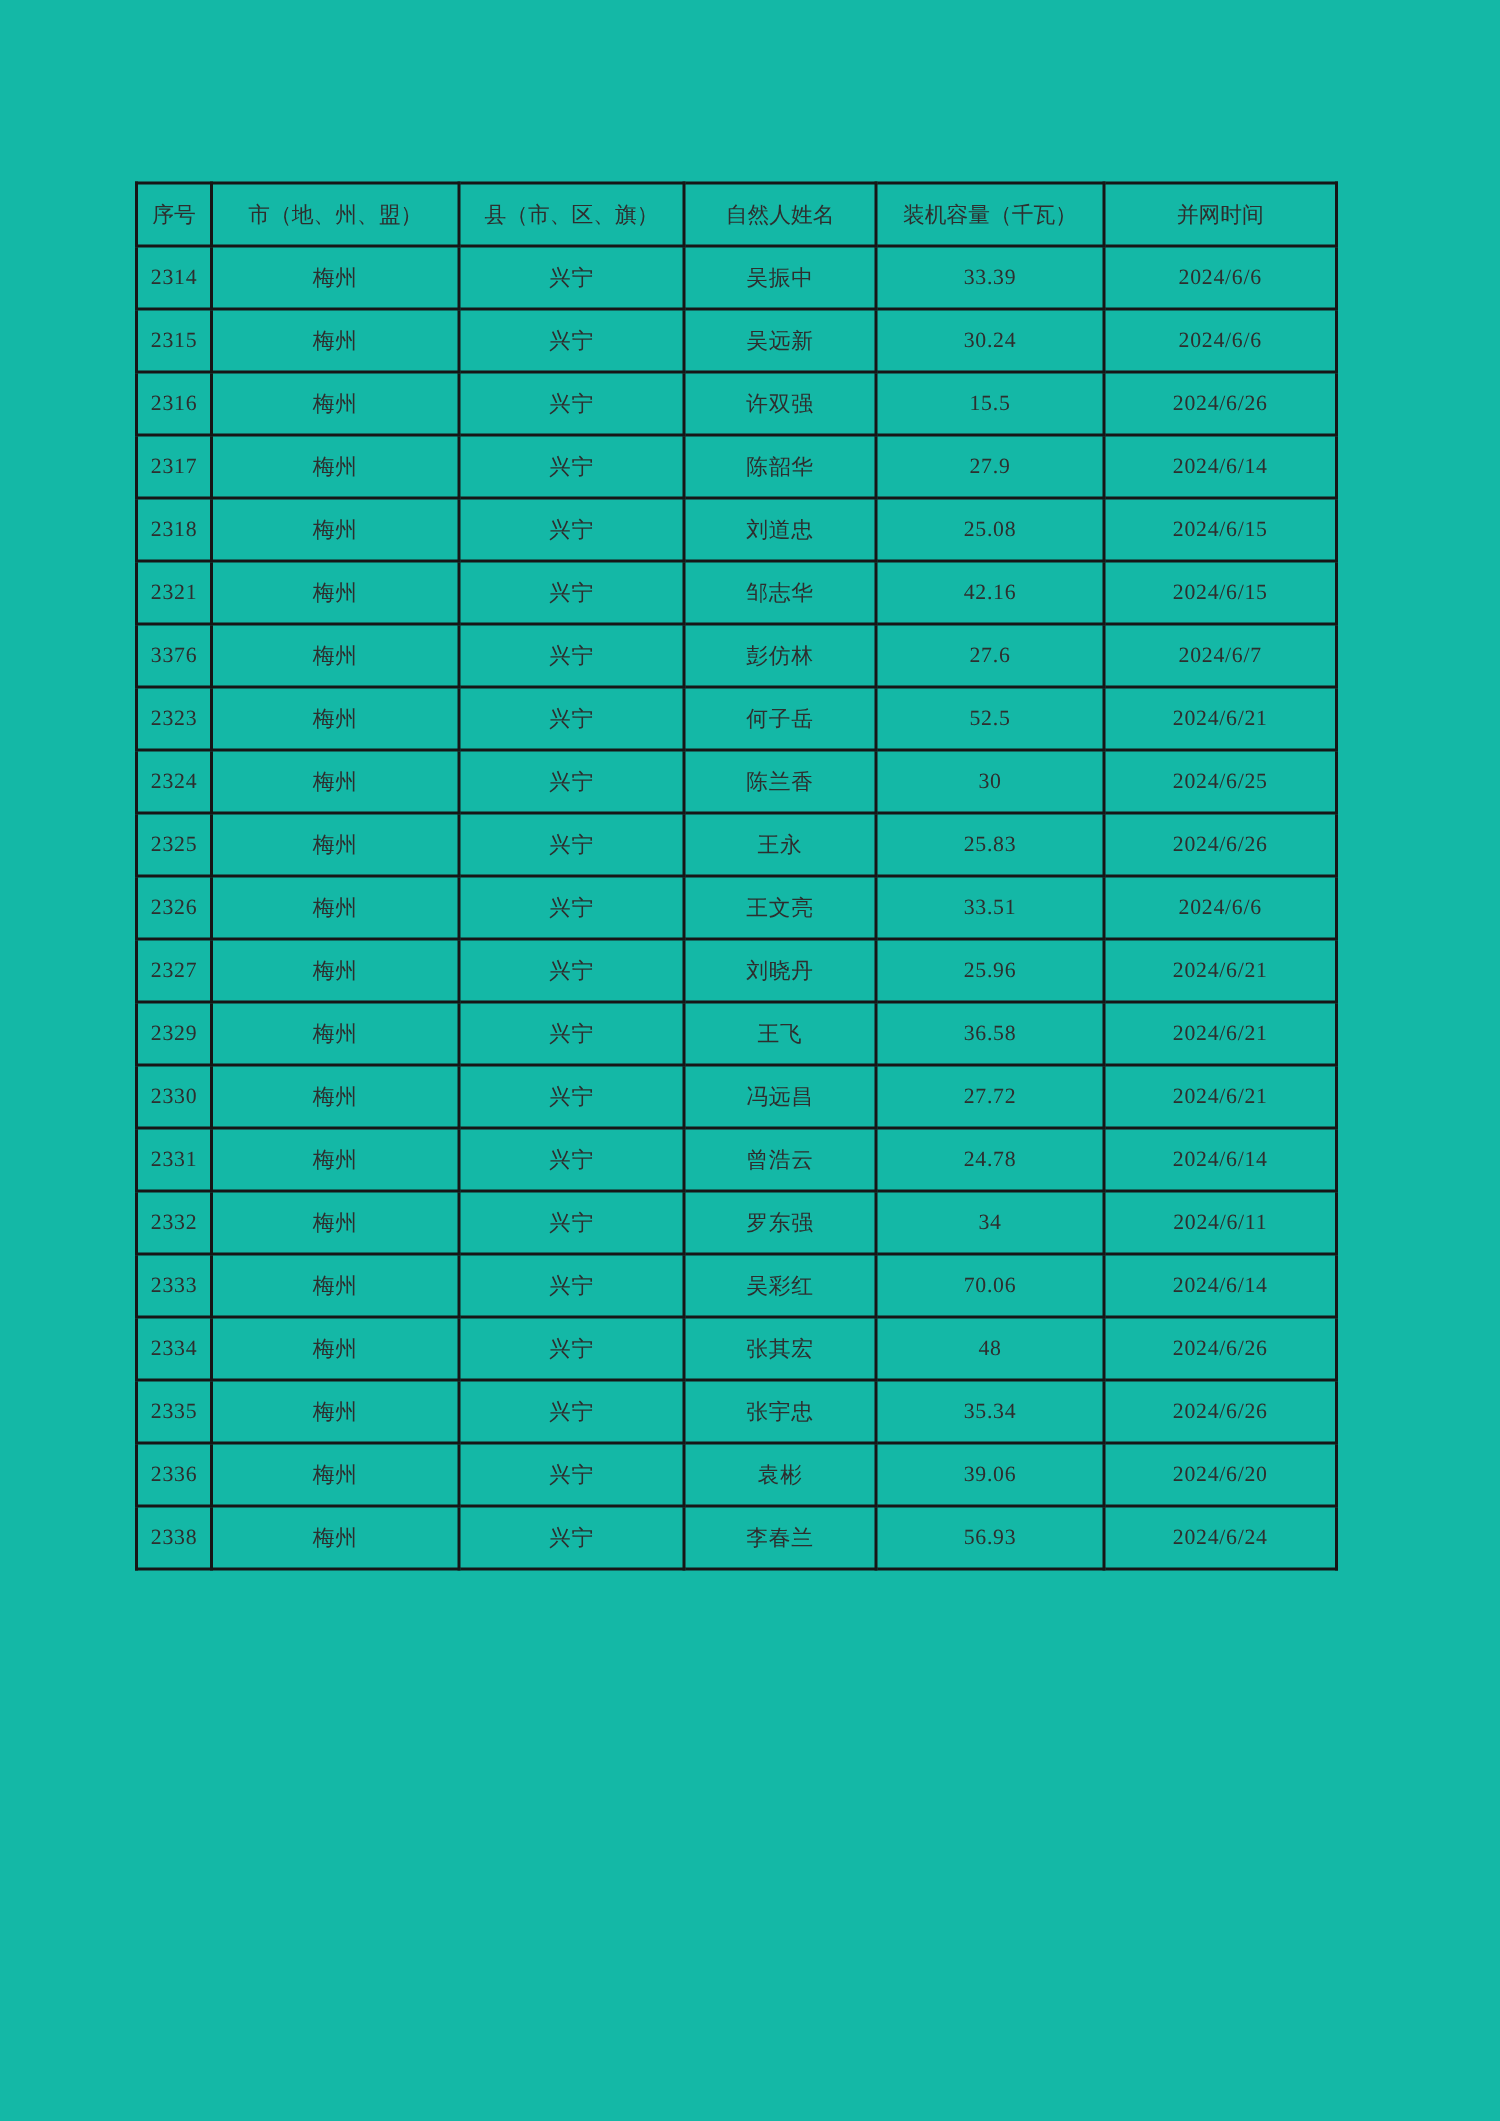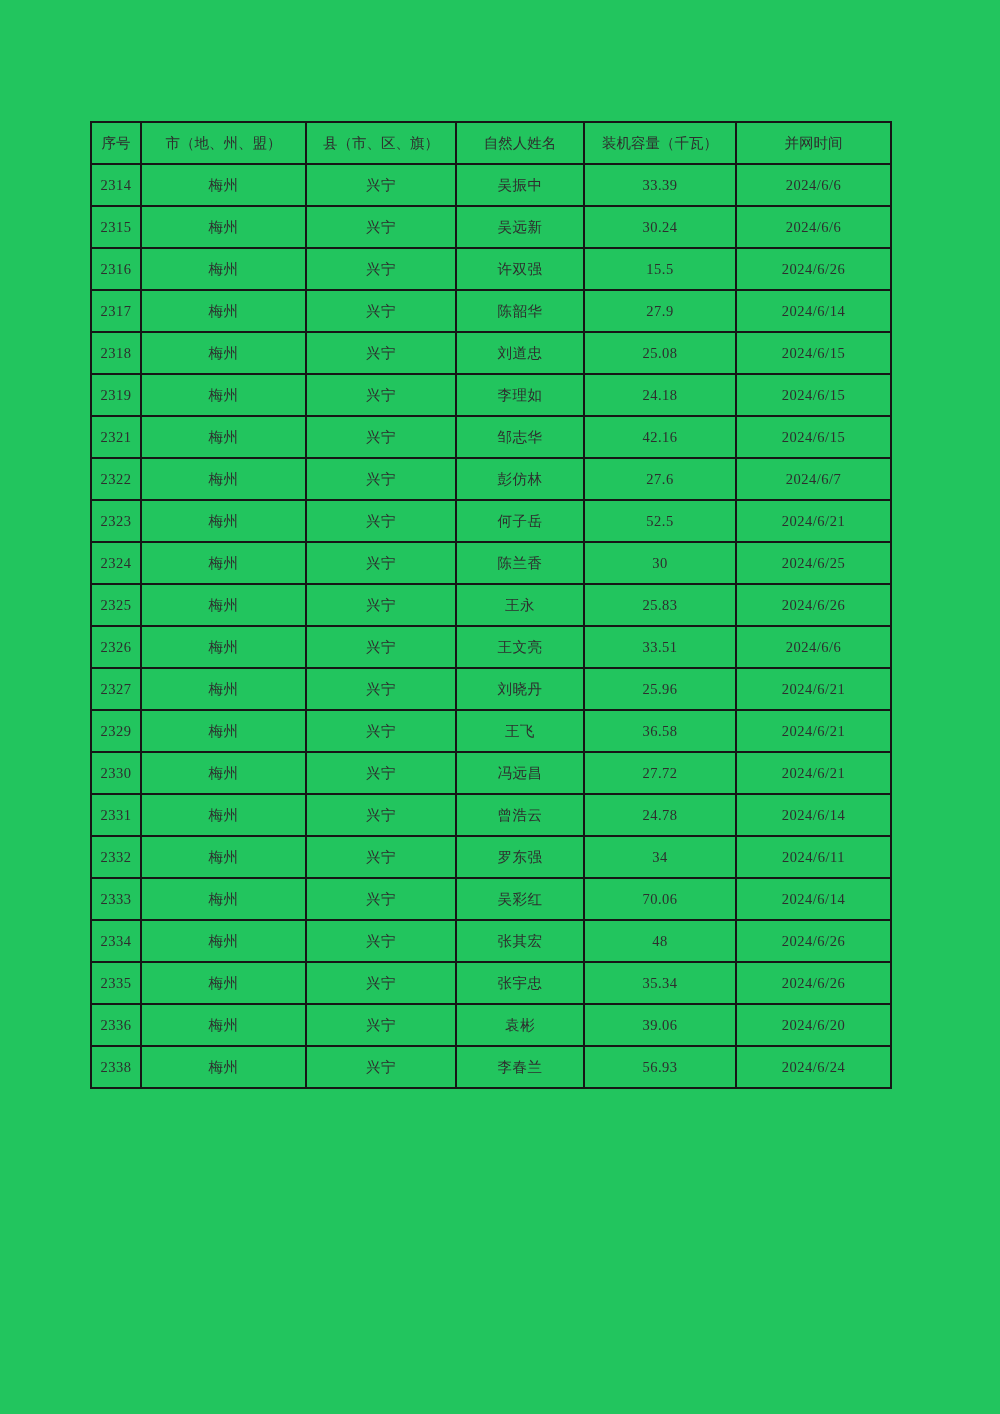--- a/index.html
+++ b/index.html
@@ -12,21 +12,21 @@
     background: #fdfdfd;
     font-family: "Liberation Serif", "DejaVu Serif", serif;
     color: #2e2e2e;
     position: relative;
   }
   .page {
     position: absolute;
     top: 0; left: 0;
     width: 1000px;
     height: 1414px;
-    background: #22c55e;
+    background: #14b8a6;
   }
   table.data-table {
     position: absolute;
     left: 90px;
     top: 121px;
     width: 800px;
     border-collapse: collapse;
     table-layout: fixed;
   }
   table.data-table th,
@@ -116,37 +116,29 @@
         </tr>
         <tr>
           <td>2318</td>
           <td>梅州</td>
           <td>兴宁</td>
           <td>刘道忠</td>
           <td>25.08</td>
           <td>2024/6/15</td>
         </tr>
         <tr>
-          <td>2319</td>
-          <td>梅州</td>
-          <td>兴宁</td>
-          <td>李理如</td>
-          <td>24.18</td>
-          <td>2024/6/15</td>
-        </tr>
-        <tr>
           <td>2321</td>
           <td>梅州</td>
           <td>兴宁</td>
           <td>邹志华</td>
           <td>42.16</td>
           <td>2024/6/15</td>
         </tr>
         <tr>
-          <td>2322</td>
+          <td>3376</td>
           <td>梅州</td>
           <td>兴宁</td>
           <td>彭仿林</td>
           <td>27.6</td>
           <td>2024/6/7</td>
         </tr>
         <tr>
           <td>2323</td>
           <td>梅州</td>
           <td>兴宁</td>

